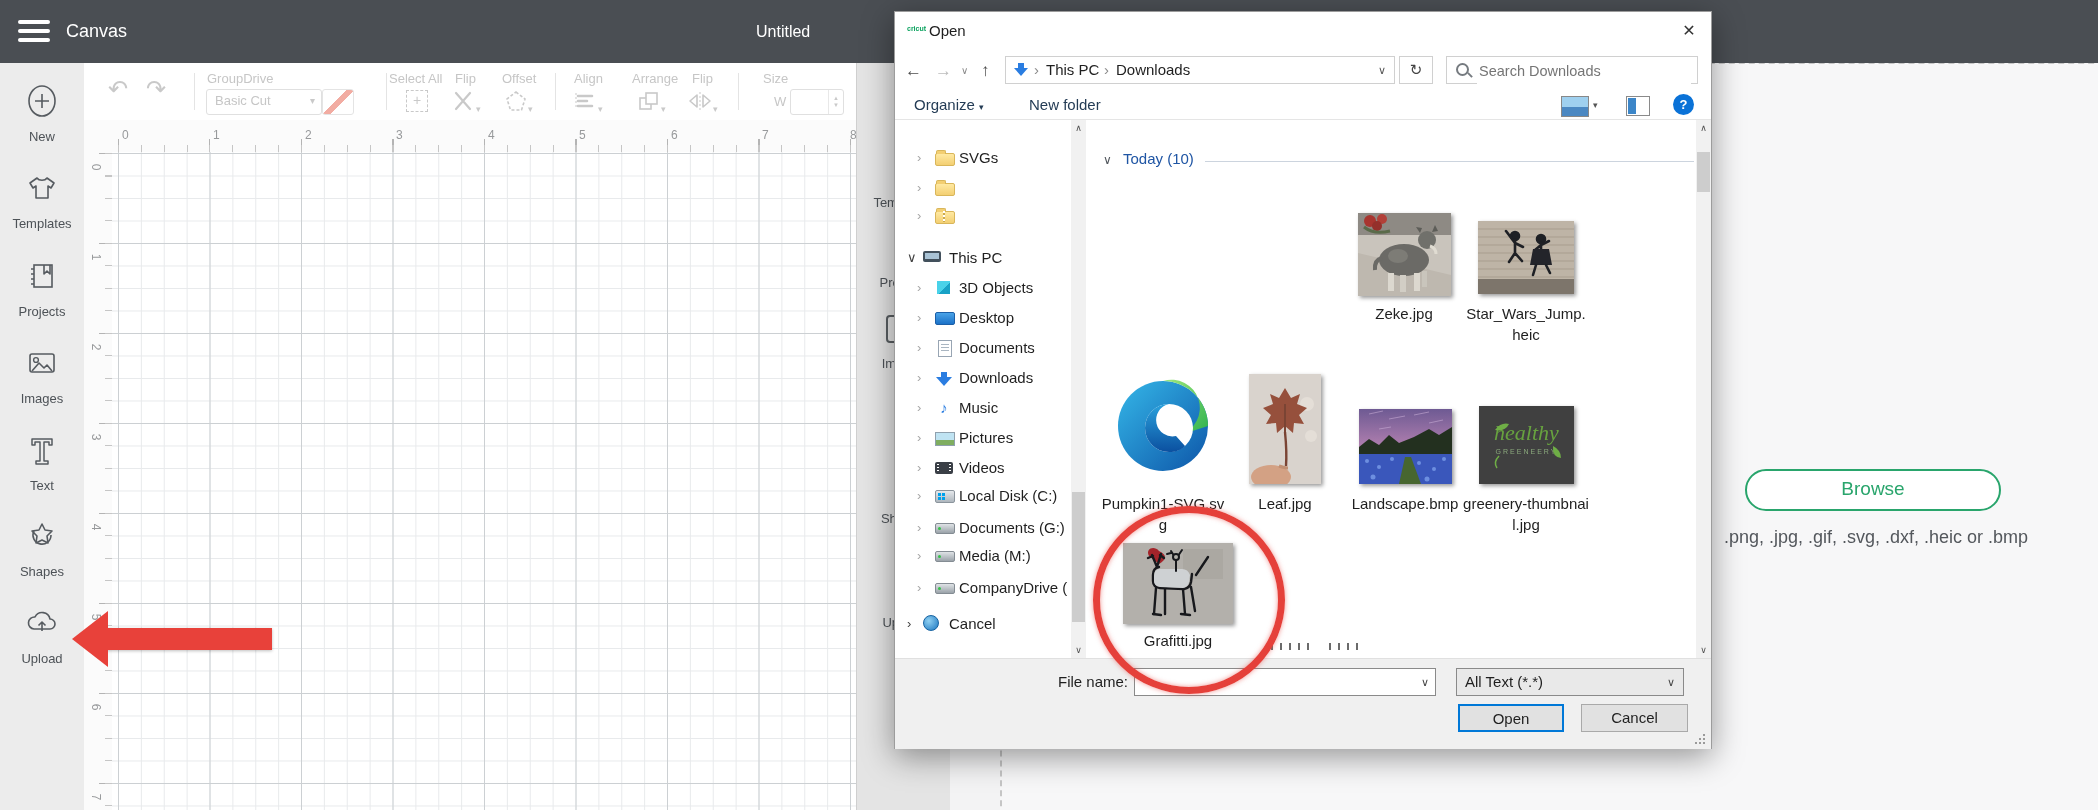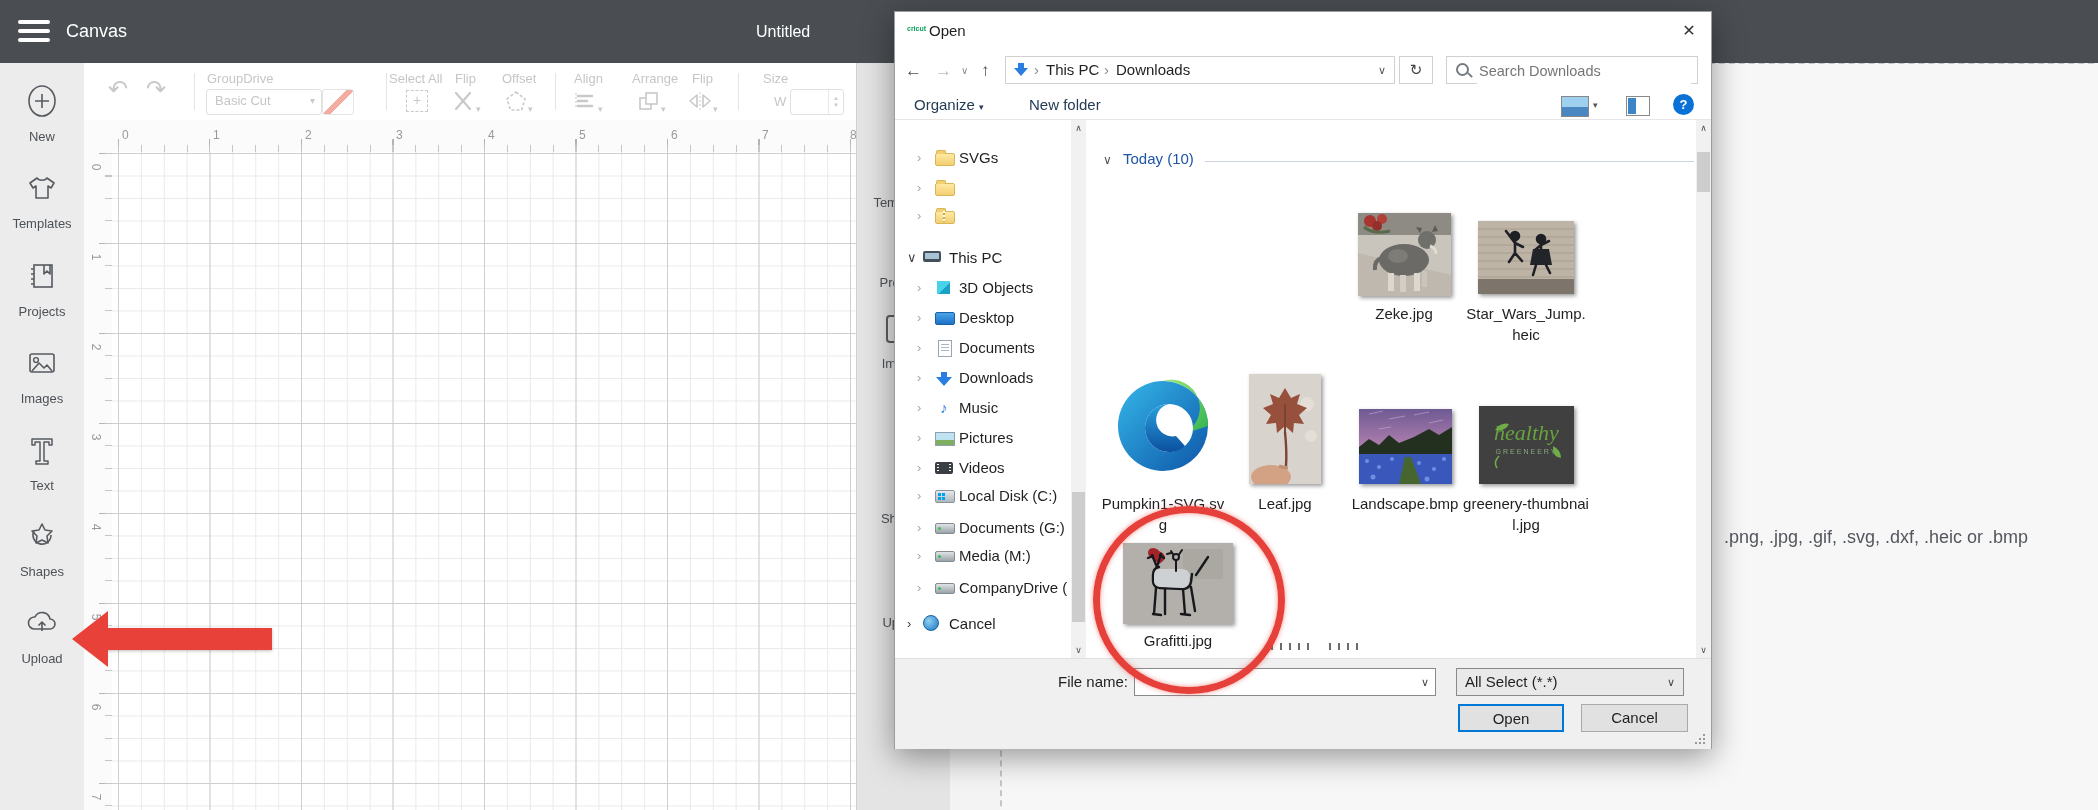--- a/index.html
+++ b/index.html
@@ -168,20 +168,21 @@
   <div class="abs" id="upload-page">
     <div class="abs" id="dropzone"></div>
     <div class="abs" id="upload-sidebar">
       <div class="frag" style="top:132px">Templates</div>
       <div class="frag" style="top:212px">Projects</div>
       <div class="frag-box" style="top:252px"></div>
       <div class="frag" style="top:293px">Images</div>
       <div class="frag" style="top:448px">Shapes</div>
       <div class="frag" style="top:552px">Upload</div>
     </div>
+    <div class="abs" id="browse-btn">Browse</div>
     <div class="abs" id="dz-formats">.png, .jpg, .gif, .svg, .dxf, .heic or .bmp</div>
   </div>
 
   <div class="abs" id="canvas-app">
     <div class="abs" id="cv-sidebar">
       <div class="side-item" style="top:20px">
         <svg width="36" height="36" viewBox="0 0 36 36">
             <ellipse cx="18" cy="18" rx="13" ry="15" fill="none" stroke="#565b60" stroke-width="1.6"></ellipse>
             <path d="M18 11v14M11 18h14" stroke="#565b60" stroke-width="1.6"></path>
           </svg>
@@ -598,21 +599,21 @@
     <div class="vscroll" style="left:801px;top:108px;height:538px">
       <span class="sarr" style="top:0">∧</span>
       <div class="sthumb" style="top:32px;height:40px"></div>
       <span class="sarr" style="bottom:0">∨</span>
     </div>
 
     <div class="abs" id="dlg-footer"></div>
     <span class="abs" id="fn-label">File name:</span>
     <input class="abs" id="fn-input" value="" style="">
     <span class="abs" id="fn-dd">∨</span>
-    <div class="abs" id="ft-combo"><span>All Select (*.*)</span><span class="dd">∨</span></div>
+    <div class="abs" id="ft-combo"><span>All Text (*.*)</span><span class="dd">∨</span></div>
     <div class="wbtn" id="open-btn">Open</div>
     <div class="wbtn" id="cancel-btn">Cancel</div>
     <div class="abs" id="grip"></div>
   </div>
 
   <div class="abs" id="red-arrow-body"></div>
   <div class="abs" id="red-arrow-head"></div>
   <div class="abs" id="red-circle"></div>
 
 </div>

